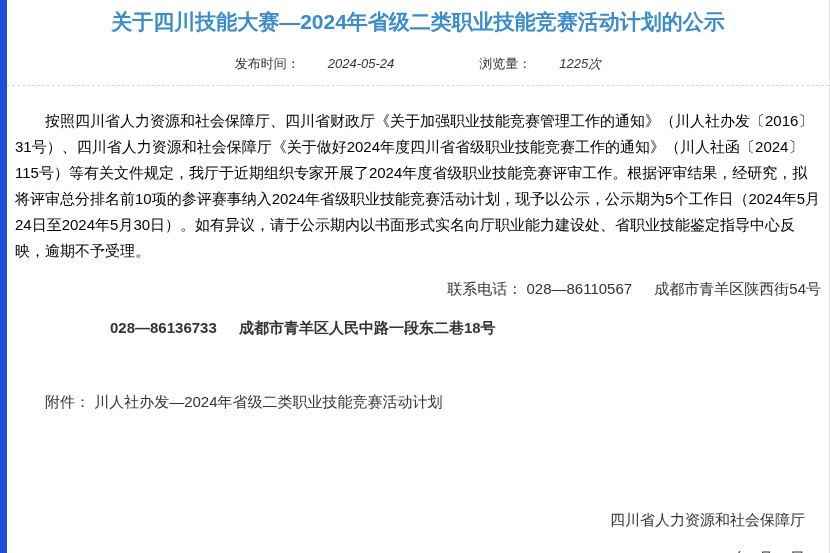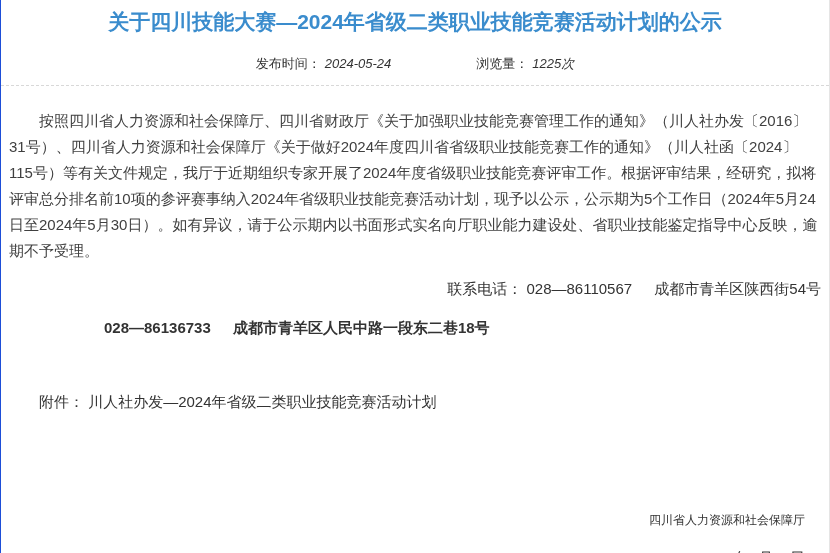--- a/index.html
+++ b/index.html
@@ -2,21 +2,21 @@
 <html><head>
 <meta charset="utf-8">
 <style>
   html, body { margin: 0; padding: 0; background: #ffffff; }
   .page {
     position: relative;
     width: 830px;
     height: 553px;
     box-sizing: border-box;
     background: #ffffff;
-    border-left: 1px solid #1d4ed8;
+    border-left: 7px solid #1d4ed8;
     border-right: 1px solid #e5e5e5;
     font-family: "Liberation Sans", "DejaVu Sans", sans-serif;
     color: #333333;
     overflow: hidden;
   }
   .doc-title {
     margin: 0;
     padding-top: 8px;
     text-align: center;
     color: #3a8ccd;
@@ -27,58 +27,58 @@
   .meta-row {
     margin-top: 20px;
     display: flex;
     justify-content: center;
     align-items: center;
     font-size: 13px;
     color: #333333;
     line-height: 16px;
     white-space: nowrap;
   }
-  .meta-item { display: inline-flex; align-items: flex-start; }
+  .meta-item { display: inline-flex; align-items: flex-start; gap: 24px; }
   .meta-source { margin-left: 40px; }
   .meta-views { margin-left: 85px; }
   .meta-label { color: #333333; }
   .meta-value { margin-left: 4px; font-style: italic; }
   .font-size-controls { margin-left: 10px; }
   .font-opt { margin: 0 3px; cursor: pointer; }
   .separator {
     margin-top: 13px;
     border-bottom: 1px dashed #d8d8d8;
     height: 0;
   }
   .content { padding: 0 8px; }
   .para {
     margin: 22px 0 0 0;
     font-size: 15px;
     line-height: 26px;
     text-indent: 2em;
-    color: #404040;
+    color: #000000;
   }
   .contact-line {
     margin-top: 12px;
     font-size: 15px;
     line-height: 26px;
     white-space: nowrap;
   }
   .contact-line.first { margin-left: 2em; text-align: right; }
   .contact-line.second { margin-left: 95px; margin-top: 13px; font-weight: bold; }
   .address { margin-left: 18px; }
   .attachment-line {
     margin-top: 48px;
     margin-left: 2em;
     font-size: 15px;
     line-height: 26px;
   }
   .attachment-title { color: #333333; text-decoration: none; cursor: pointer; }
   .signature-block { margin-top: 92px; padding-right: 16px; text-align: right; }
-  .sign-org { font-size: 12px; line-height: 26px; }
+  .sign-org { font-size: 15px; line-height: 26px; }
   .sign-date { font-size: 15px; line-height: 26px; margin-top: 12px; }
 </style>
 </head>
 <body>
 
 <div class="page">
 
   <h1 class="doc-title">关于四川技能大赛—2024年省级二类职业技能竞赛活动计划的公示</h1>
 
   <div class="meta-row">

